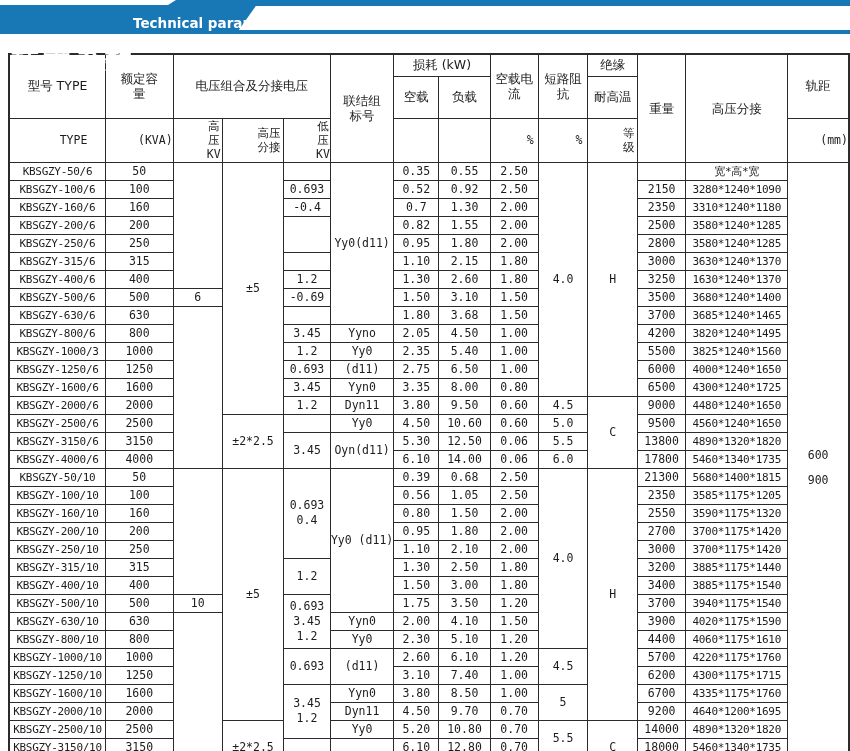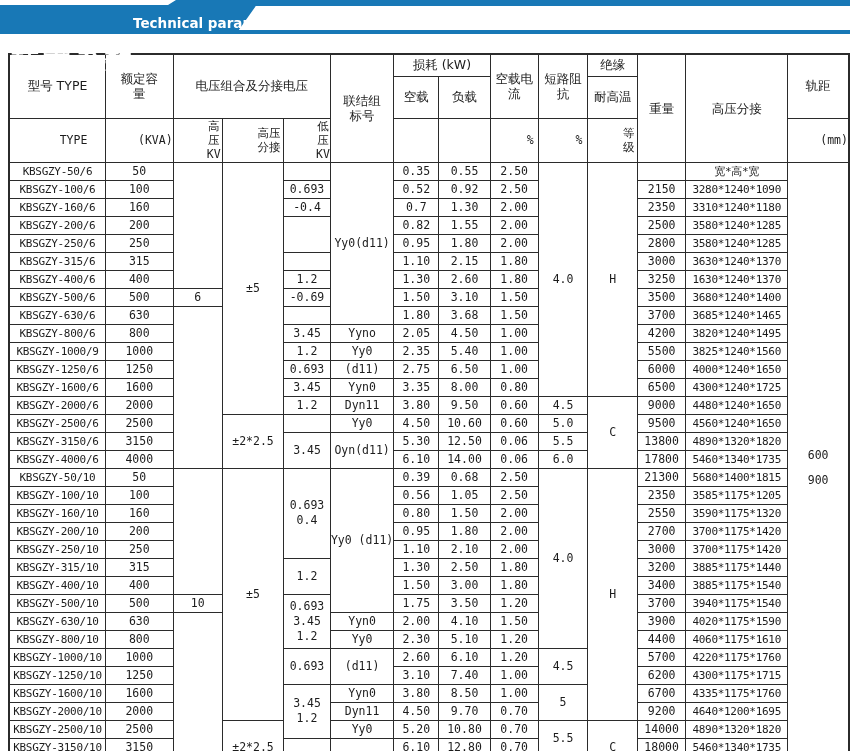--- a/index.html
+++ b/index.html
@@ -229,21 +229,21 @@
           <td class="c1">800</td>
           <td class="c4">3.45</td>
           <td class="c5">Yyno</td>
           <td class="c6">2.05</td>
           <td class="c7">4.50</td>
           <td class="c8">1.00</td>
           <td class="c11">4200</td>
           <td class="c12">3820*1240*1495</td>
         </tr>
         <tr>
-          <td class="c0">KBSGZY-1000/9</td>
+          <td class="c0">KBSGZY-1000/3</td>
           <td class="c1">1000</td>
           <td class="c4">1.2</td>
           <td class="c5">Yy0</td>
           <td class="c6">2.35</td>
           <td class="c7">5.40</td>
           <td class="c8">1.00</td>
           <td class="c11">5500</td>
           <td class="c12">3825*1240*1560</td>
         </tr>
         <tr>

